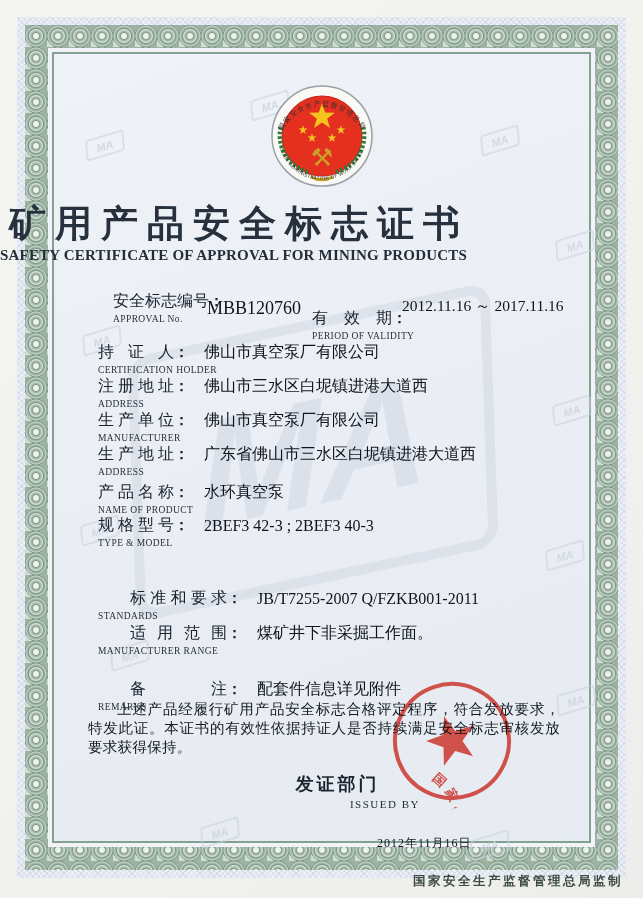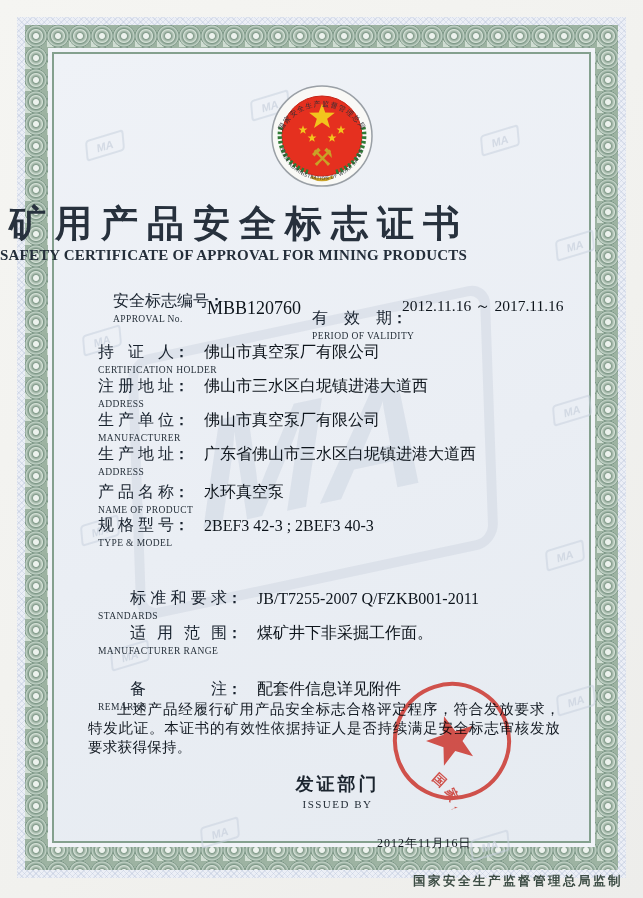--- a/index.html
+++ b/index.html
@@ -92,21 +92,21 @@
   .row{position:absolute;left:98px;}
   .r1{display:flex;align-items:center;}
   .abs{position:absolute;}
   .statement{
     position:absolute;left:88px;top:700px;width:472px;
     font-size:14.5px;line-height:19px;color:#141b23;
     text-indent:2em;text-align:justify;letter-spacing:.3px;
   }
   .issuer{position:absolute;left:255px;top:748px;width:165px;text-align:center;margin-top:24px;}
   .issuer-cn{font-size:18px;font-weight:bold;color:#1b242e;letter-spacing:3px;}
-  .issuer-en{font-size:11px;color:#222c36;letter-spacing:1.5px;margin-top:2px;}
+  .issuer-en{font-size:11px;color:#222c36;letter-spacing:1.5px;margin-top:2px;text-align:right;}
   .issue-date{position:absolute;left:377px;top:787px;font-size:12px;color:#10161d;letter-spacing:1px;margin-top:48px;}
   .stamp{position:absolute;left:387px;top:676px;transform:rotate(-18deg);opacity:.88;mix-blend-mode:multiply;}
   .footer{
     position:absolute;right:20px;top:873px;
     font-size:12.5px;font-weight:bold;color:#3c4c44;letter-spacing:2.5px;
   }
 </style>
 </head>
 <body>
 

